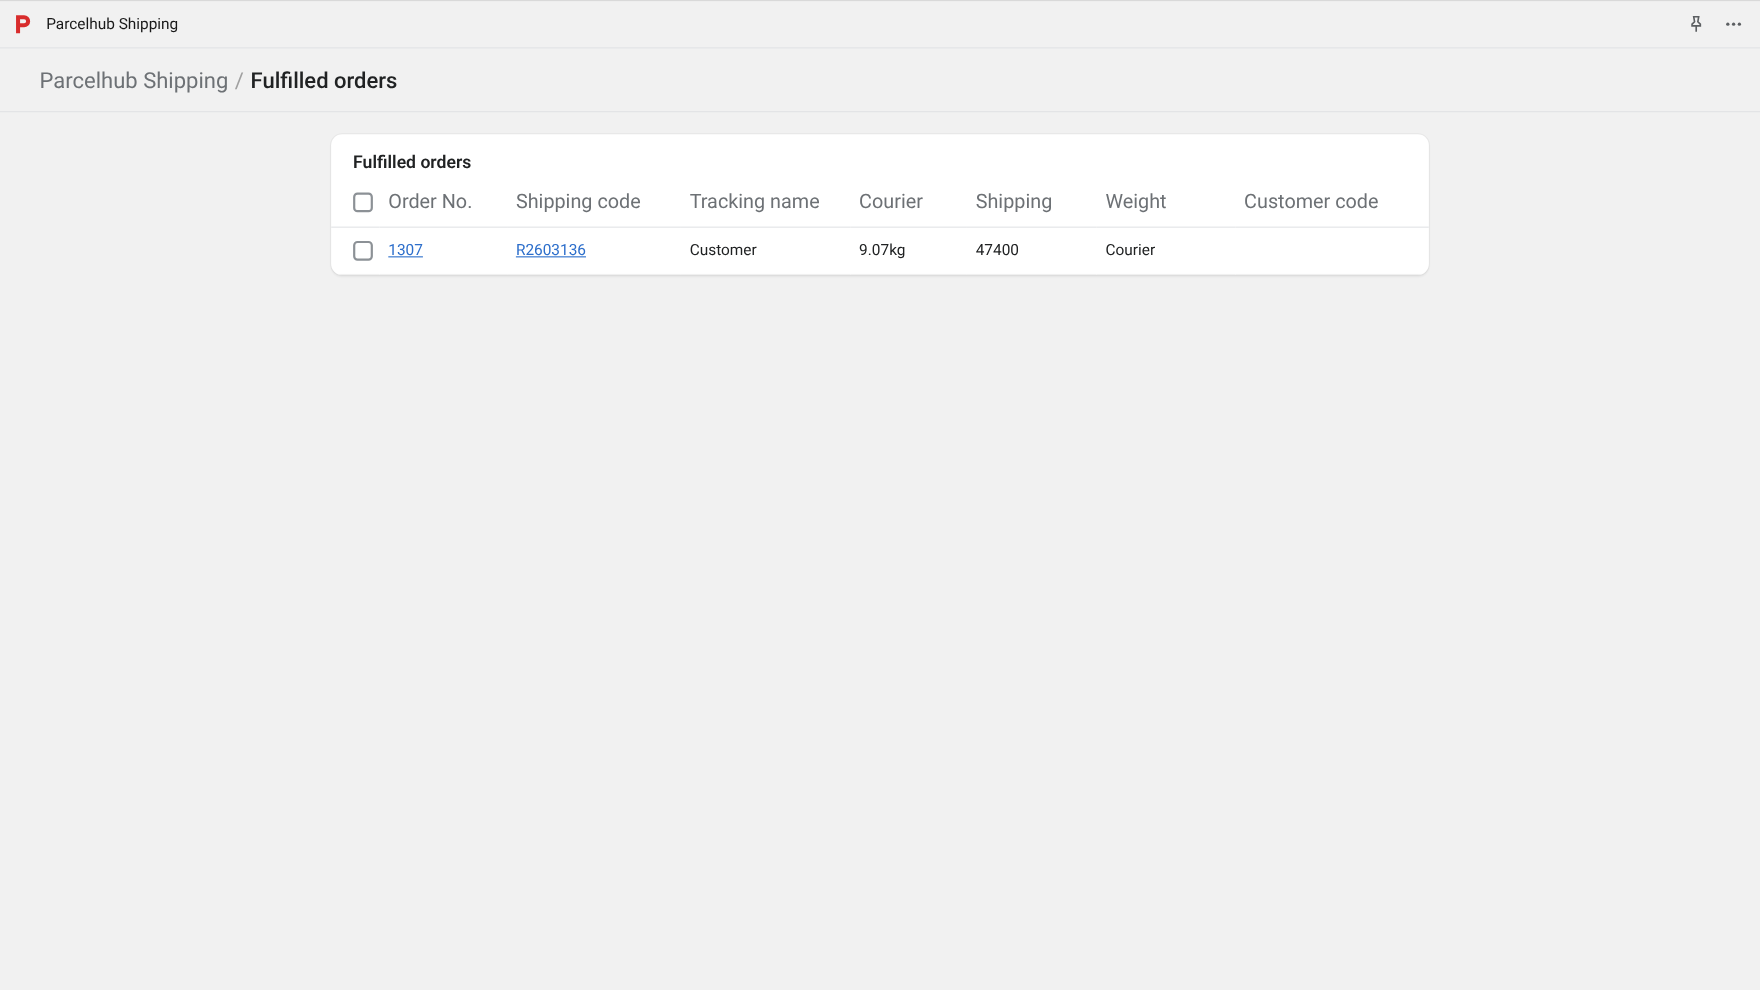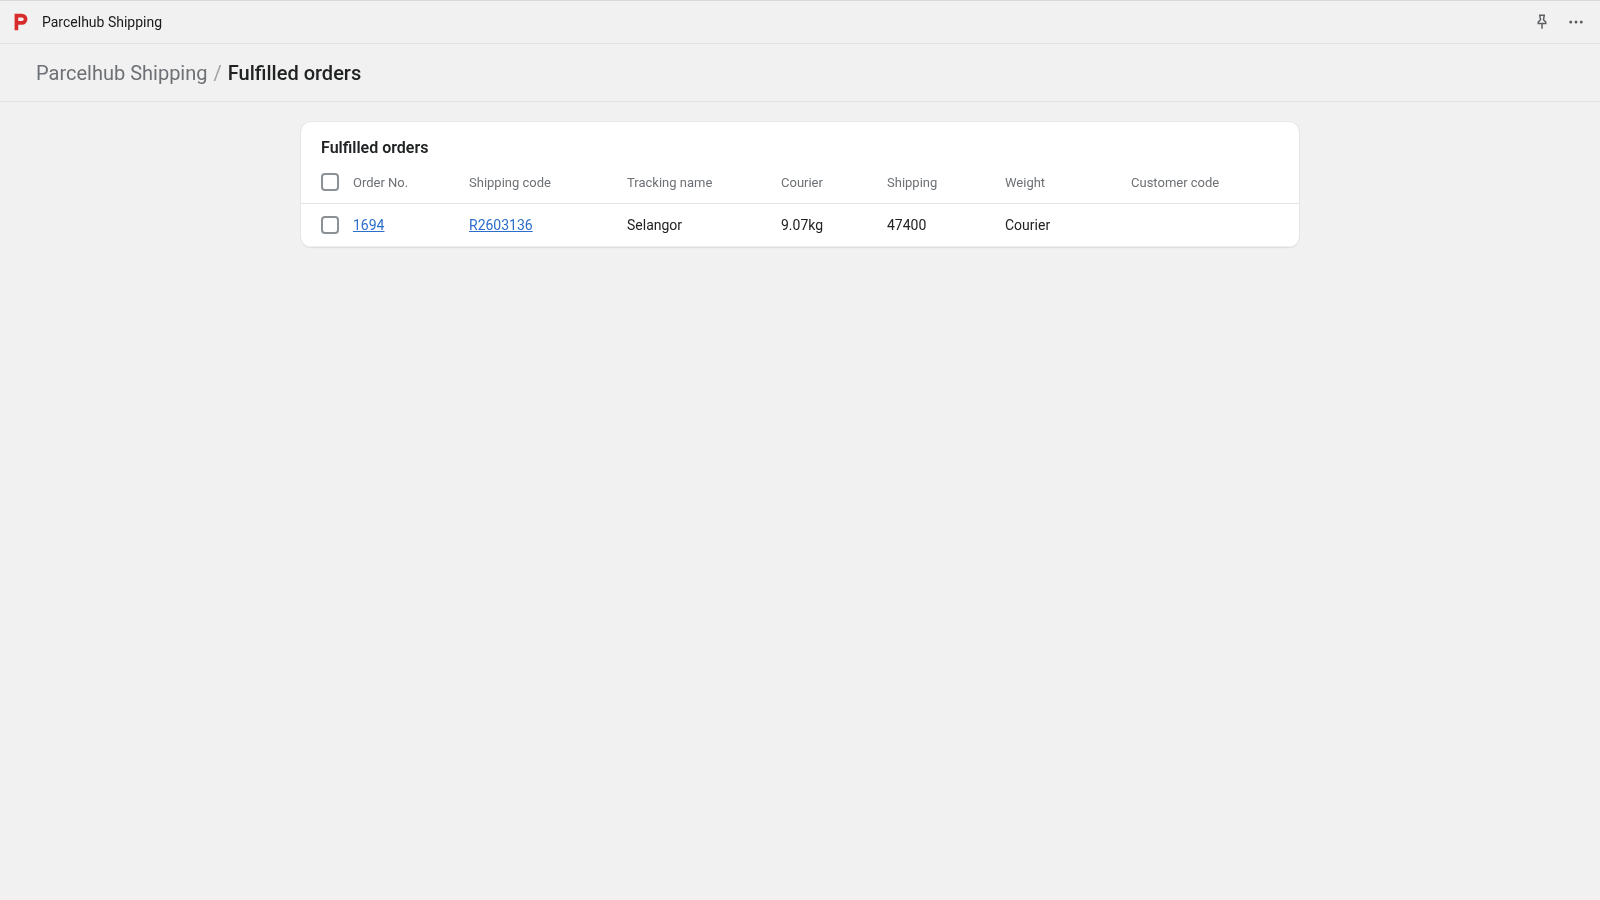--- a/index.html
+++ b/index.html
@@ -91,21 +91,21 @@
     padding: 16px 20px 6px 20px;
     color: #202223;
   }
   table {
     width: 100%;
     border-collapse: collapse;
     table-layout: fixed;
   }
   thead th {
     text-align: left;
-    font-size: 13px;
+    font-size: 18px;
     font-weight: 400;
     color: #6d7175;
     padding: 10px 8px 12px 8px;
     border-bottom: 1px solid #e1e3e5;
     white-space: nowrap;
   }
   tbody td {
     font-size: 14px;
     color: #202223;
     padding: 12px 8px;
@@ -208,26 +208,26 @@
           <th>Weight</th>
           <th>Customer code</th>
         </tr>
       </thead>
       <tbody>
         <tr>
           <td class="col-check">
             <span class="cb"></span>
           </td>
           <td>
-            <span class="link">1694</span>
+            <span class="link">1307</span>
           </td>
           <td>
             <span class="link">R2603136</span>
           </td>
-          <td>Selangor</td>
+          <td>Customer</td>
           <td>9.07kg</td>
           <td>47400</td>
           <td>Courier</td>
           <td>
             <span class="cust-mask"></span>
           </td>
         </tr>
       </tbody>
     </table>
   </div>

